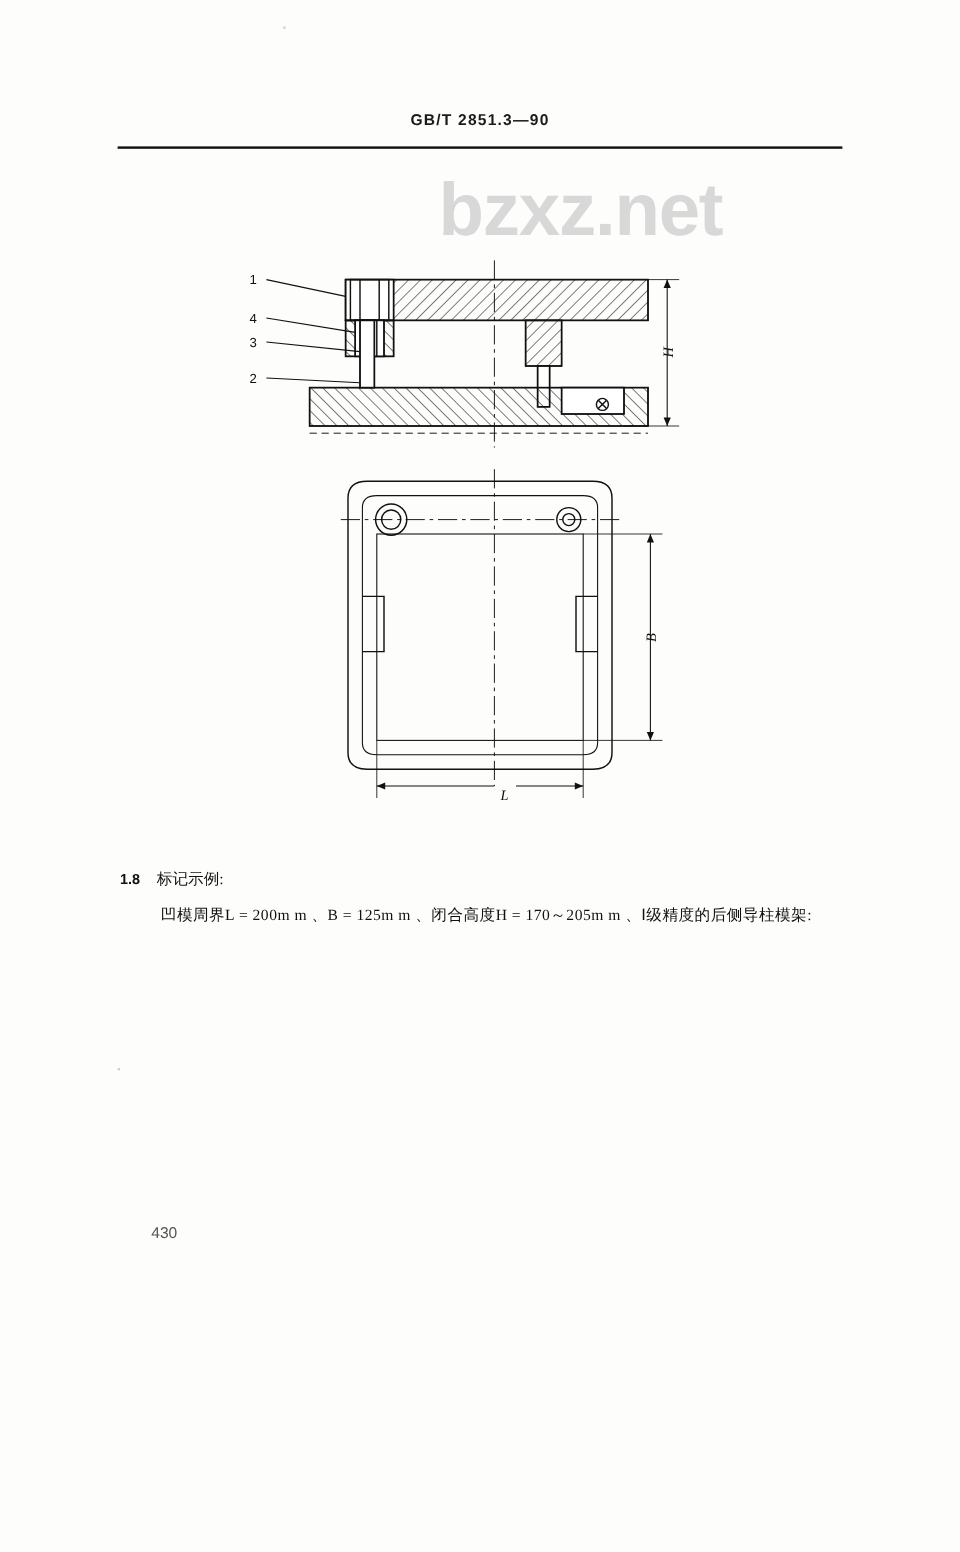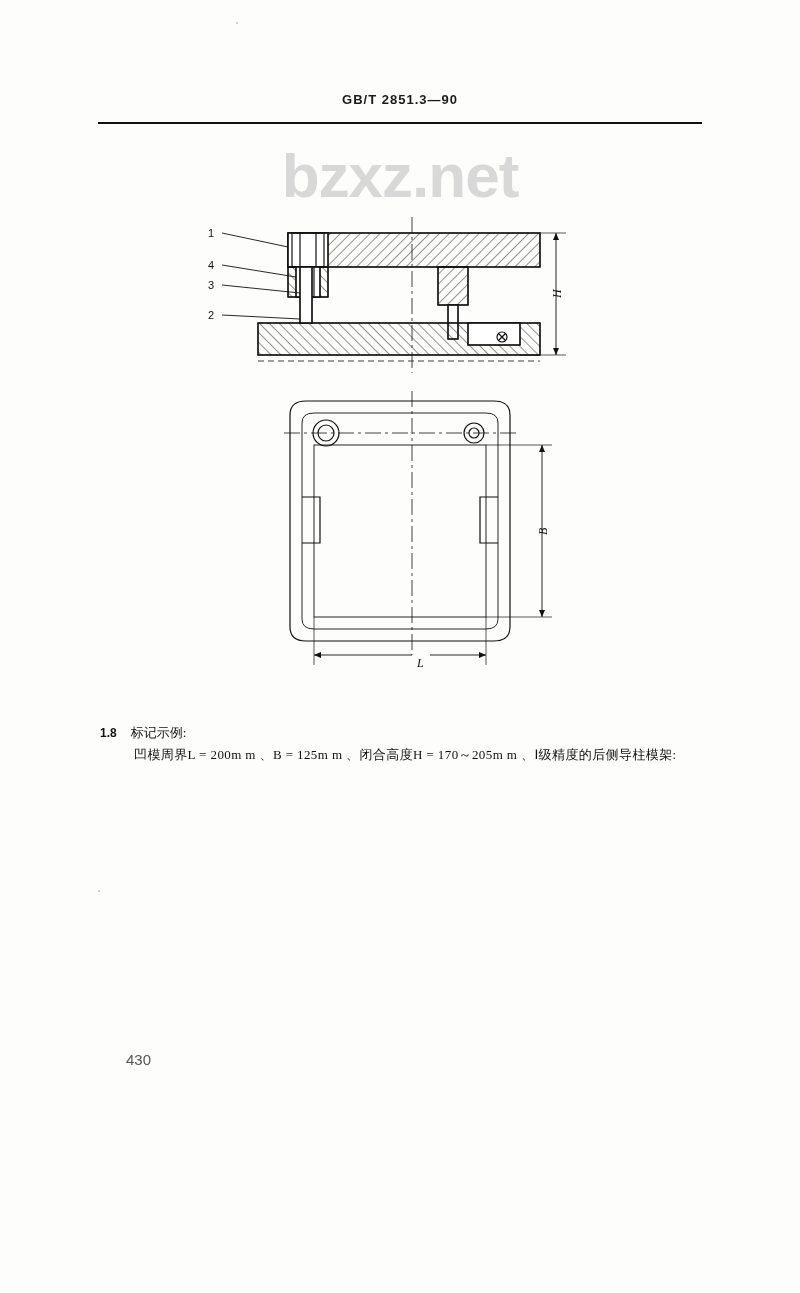--- a/index.html
+++ b/index.html
@@ -41,21 +41,21 @@
     width: 604px;
     height: 0;
     border-top: 2px solid #111;
   }
   
   .watermark {
     position: absolute;
     left: 198px;
     top: 140px;
     width: 404px;
-    text-align: center;
+    text-align: right;
     font-family: "Liberation Sans", sans-serif;
     font-size: 62px;
     font-weight: bold;
     color: #d8d8d8;
     letter-spacing: -1px;
     user-select: none;
   }
   
   .drawing {
     position: absolute;
@@ -77,37 +77,36 @@
   }
   .clause .num {
     font-family: "Liberation Sans", sans-serif;
     font-weight: bold;
     font-size: 12px;
     margin-right: 14px;
   }
   .clause .l2 {
     display: block;
     margin-left: 34px;
-    margin-top: 0;
+    margin-top: 8px;
     letter-spacing: .4px;
   }
   .clause .l3 {
     display: block;
     margin-left: 52px;
     margin-top: 4px;
     letter-spacing: .6px;
   }
   .page-number {
     position: absolute;
     left: 126px;
     top: 1020px;
     font-family: "Liberation Sans", sans-serif;
-    font-size: 15px;
+    font-size: 13px;
     color: #555;
-    margin-top: 31px;
   }
   .spot { position: absolute; width: 2px; height: 2px; background: #cfcfcf; }
 </style>
 </head>
 <body>
 
 <div class="page">
 
   <div class="header-title">GB/T  2851.3—90</div>
   <div class="header-rule"></div>

